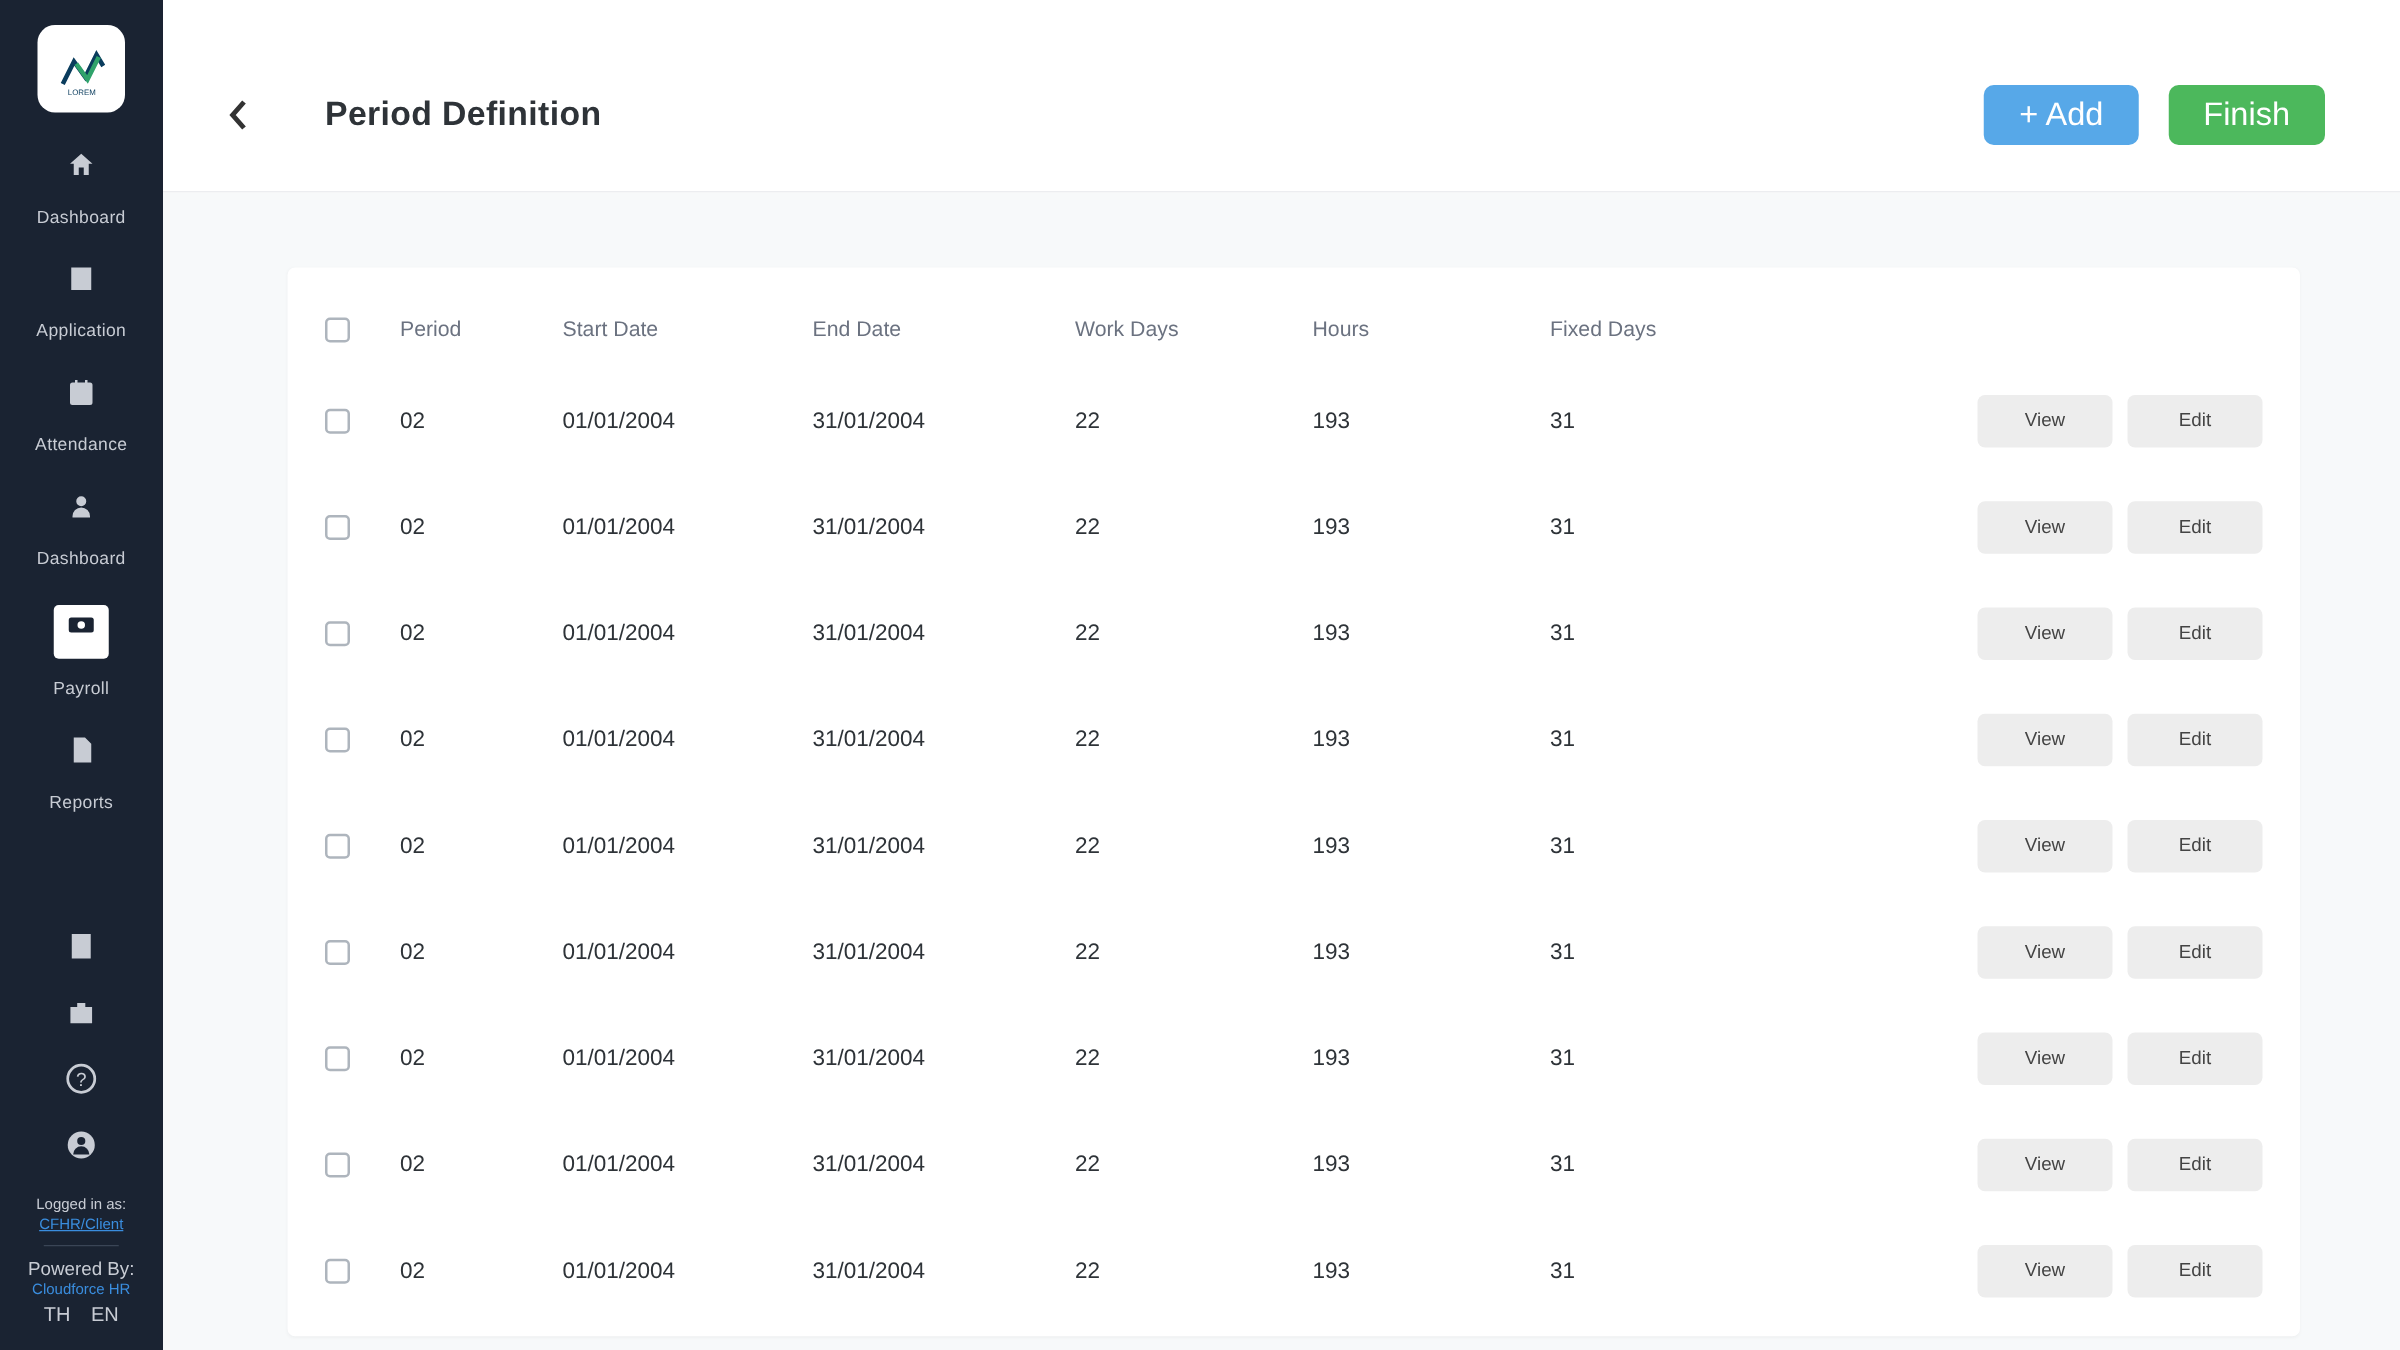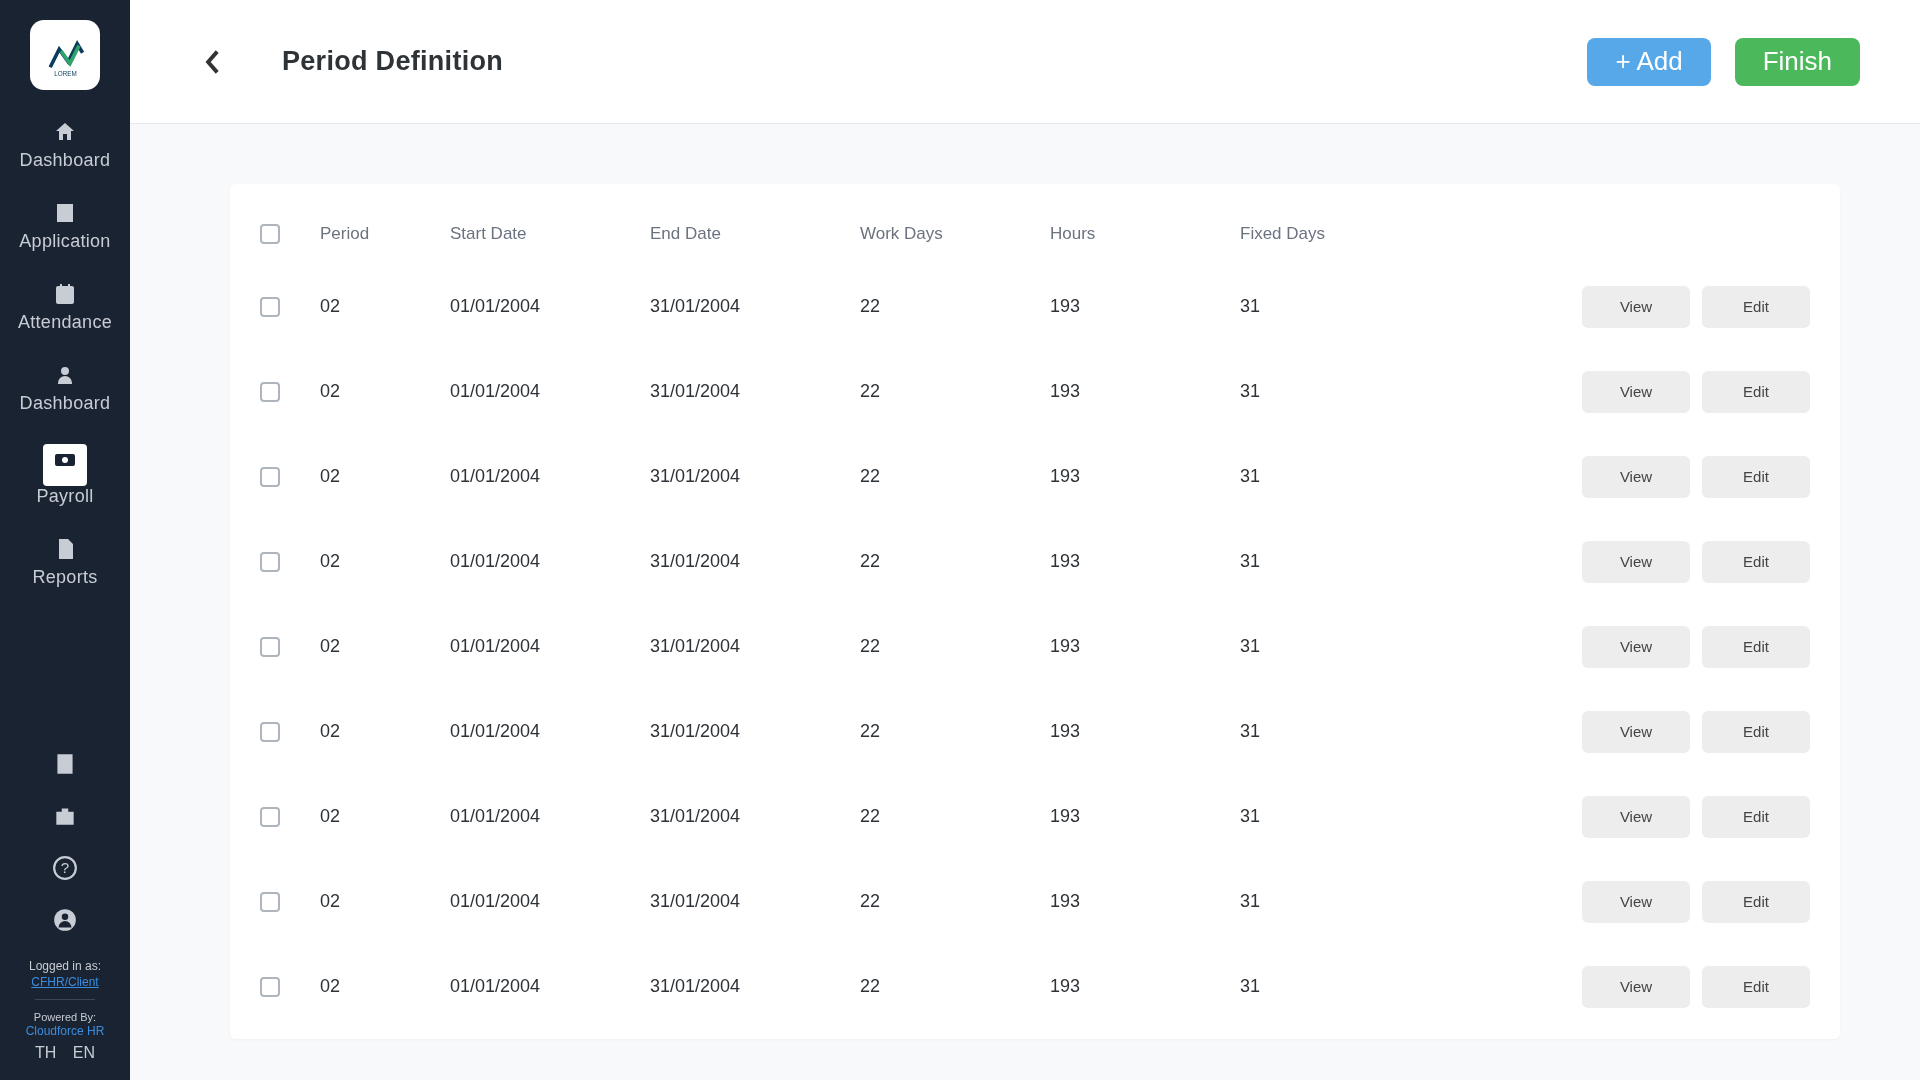--- a/index.html
+++ b/index.html
@@ -6,37 +6,37 @@
     body { background: #fff; width: 1920px; height: 1080px; overflow: hidden; }
 
     
     .sidebar { position: fixed; left: 0; top: 0; width: 130px; height: 100%; background: #1a2332; color: #c8ccd4; display: flex; flex-direction: column; align-items: center; padding-top: 20px; }
     .logo-box { width: 70px; height: 70px; background: #fff; border-radius: 14px; display: flex; align-items: center; justify-content: center; margin-bottom: 30px; }
     .logo-svg { width: 45px; height: 45px; }
     .nav-item { display: flex; flex-direction: column; align-items: center; margin-bottom: 30px; cursor: pointer; width: 100%; text-align: center; }
     .nav-item .nav-icon { width: 24px; height: 24px; margin-bottom: 6px; fill: #c8ccd4; }
     .nav-item.active .nav-icon-wrap { background: #fff; border-radius: 4px; padding: 4px 10px; }
     .nav-item.active .nav-icon { fill: #1a2332; }
-    .nav-item .nav-label { font-size: 18px; color: #c8ccd4; letter-spacing: 0.3px; }
+    .nav-item .nav-label { font-size: 14px; color: #c8ccd4; letter-spacing: 0.3px; margin-top: 15px; }
     .nav-spacer { flex: 1; }
     .nav-bottom { display: flex; flex-direction: column; align-items: center; width: 100%; }
     .nav-bottom .icon-only { margin-bottom: 22px; }
     .nav-bottom .icon-only svg { width: 26px; height: 26px; fill: #c8ccd4; }
     .footer-info { text-align: center; font-size: 12px; color: #c8ccd4; padding: 0 8px 18px; }
     .footer-info .client { color: #3a8dde; text-decoration: underline; margin-top: 2px; display: block; }
     .footer-info .divider { width: 60px; height: 1px; background: #3a4556; margin: 10px auto; }
-    .footer-info .powered { font-size: 11px; }
+    .footer-info .powered { font-size: 15px; }
     .footer-info .powered-by { color: #3a8dde; display: block; }
     .footer-info .langs { margin-top: 6px; font-size: 16px; }
     .footer-info .langs span { margin: 0 6px; }
 
     
     .main { margin-left: 130px; height: 100%; display: flex; flex-direction: column; }
 
-    .topbar { height: 124px; display: flex; align-items: center; padding: 0 60px 0 62px; border-bottom: 1px solid #e6e8eb; background: #fff; }
+    .topbar { height: 124px; display: flex; align-items: center; padding: 0 60px 0 40px; border-bottom: 1px solid #e6e8eb; background: #fff; margin-top: 30px; }
     .back-btn { width: 40px; height: 40px; display: flex; align-items: center; justify-content: center; cursor: pointer; margin-right: 50px; }
     .back-btn svg { width: 18px; height: 26px; stroke: #333; fill: none; stroke-width: 3; }
     .page-title { font-size: 27px; font-weight: 600; color: #2e3338; letter-spacing: 0.3px; }
     .top-actions { margin-left: auto; display: flex; gap: 24px; }
     .btn { padding: 0 28px; height: 48px; border-radius: 8px; border: none; font-size: 26px; font-weight: 500; cursor: pointer; display: flex; align-items: center; }
     .btn-add { background: #57a8e8; color: #fff; }
     .btn-finish { background: #4cb85c; color: #fff; }
 
     .content { flex: 1; padding: 60px 80px 0 100px; background: #f7f9fa; overflow-y: auto; }
     .actions-row { display: flex; align-items: center; margin-bottom: 30px; }

